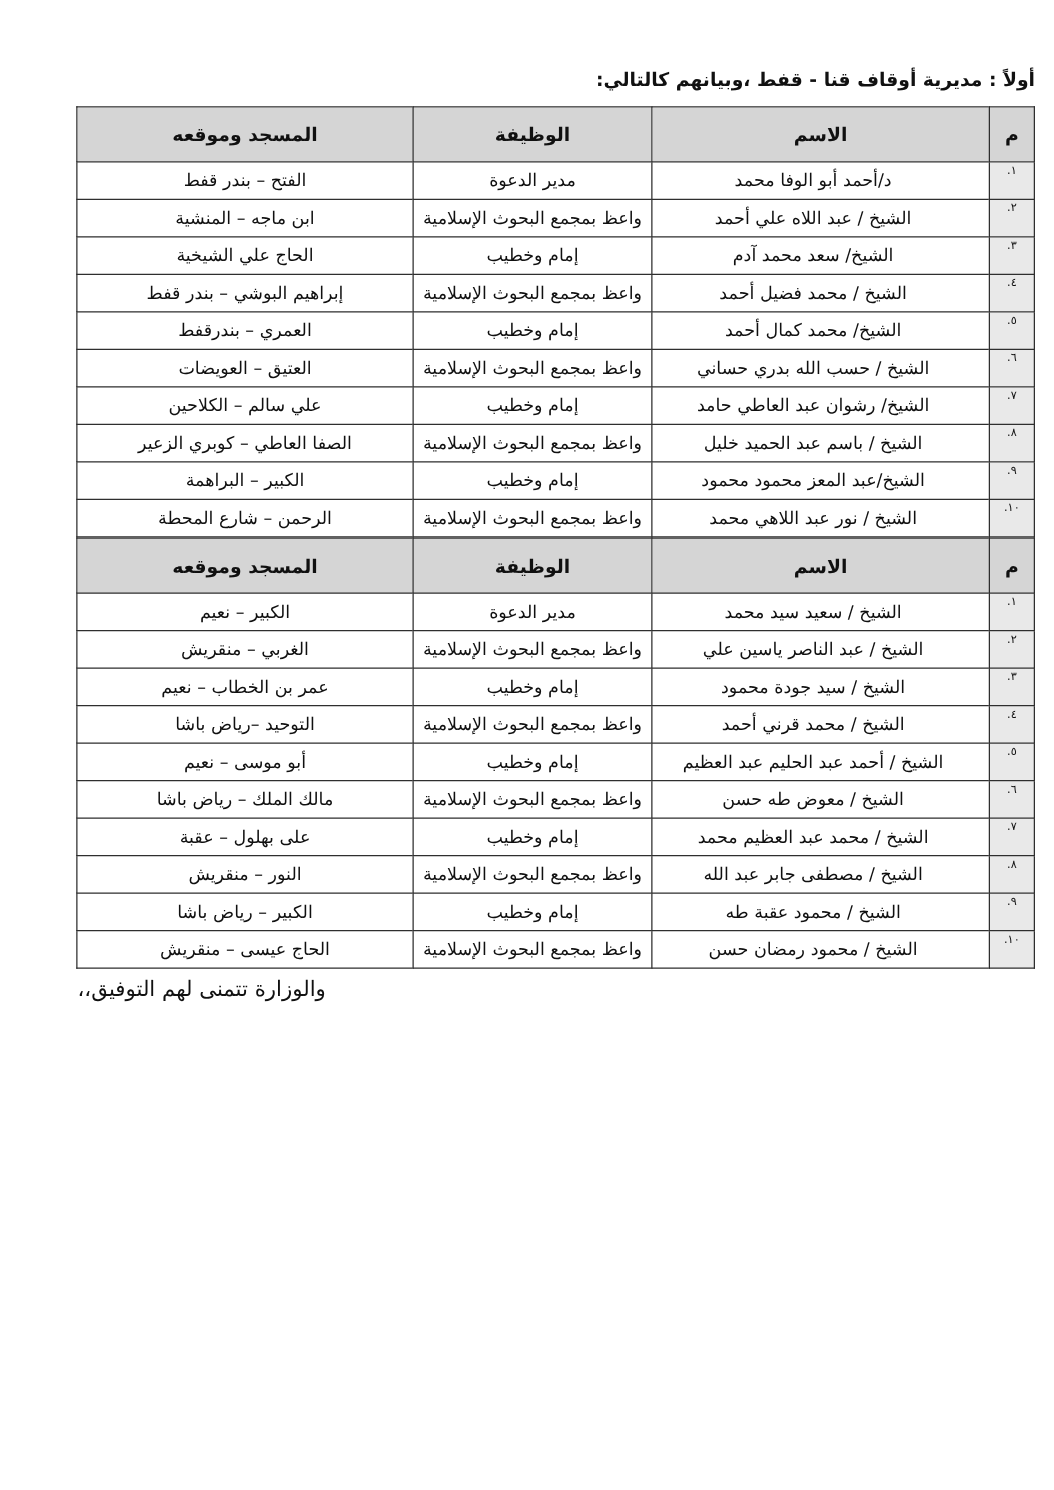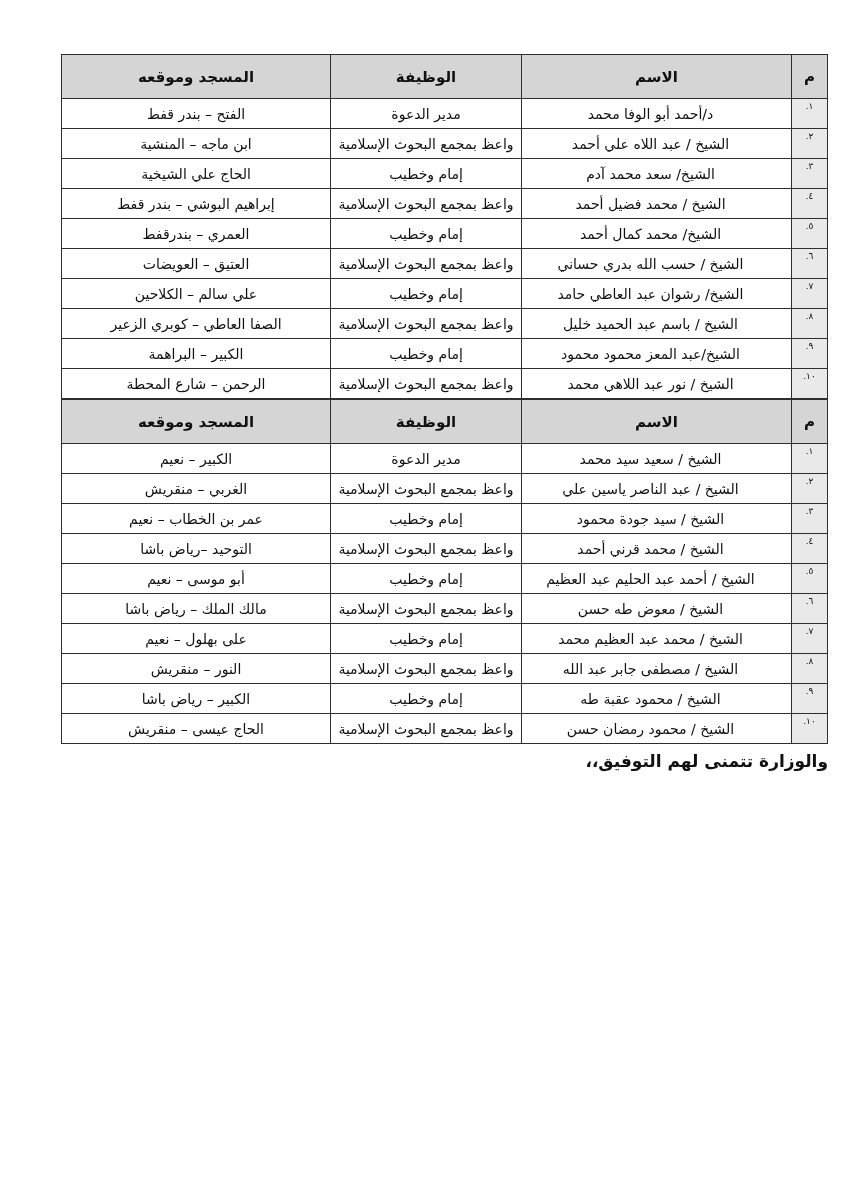--- a/index.html
+++ b/index.html
@@ -66,32 +66,33 @@
     font-size: 9px;
     text-align: center;
     vertical-align: top;
     padding: 2px 2px 0 2px;
   }
   table.roster td.col-name { text-align: center; padding-right: 18px; }
   table.roster td.col-job { text-align: center; }
   table.roster td.col-mosque { text-align: center; }
   .closing-note {
     margin-top: 7px;
-    text-align: right;
-    font-weight: bold;
+    text-align: left;
+    font-weight: normal;
     font-size: 17px;
     color: #111;
   }
 </style>
 </head>
 <body>
 
 <div class="page">
   <div class="content">
 
+    <div class="section-heading">أولاً : مديرية أوقاف قنا - قفط ،وبيانهم كالتالي:</div>
 
     <table class="roster">
       <colgroup>
         <col style="width:36px">
         <col style="width:270px">
         <col style="width:191px">
         <col style="width:269px">
       </colgroup>
       <thead>
         <tr>
@@ -215,21 +216,21 @@
           <tr>
             <td class="col-num">٦.</td>
             <td class="col-name">الشيخ / معوض طه حسن</td>
             <td class="col-job">واعظ بمجمع البحوث الإسلامية</td>
             <td class="col-mosque">مالك الملك – رياض باشا</td>
           </tr>
           <tr>
             <td class="col-num">٧.</td>
             <td class="col-name">الشيخ / محمد عبد العظيم محمد</td>
             <td class="col-job">إمام وخطيب</td>
-            <td class="col-mosque">على بهلول – نعيم</td>
+            <td class="col-mosque">على بهلول – عقبة</td>
           </tr>
           <tr>
             <td class="col-num">٨.</td>
             <td class="col-name">الشيخ / مصطفى جابر عبد الله</td>
             <td class="col-job">واعظ بمجمع البحوث الإسلامية</td>
             <td class="col-mosque">النور – منقريش</td>
           </tr>
           <tr>
             <td class="col-num">٩.</td>
             <td class="col-name">الشيخ / محمود عقبة طه</td>

